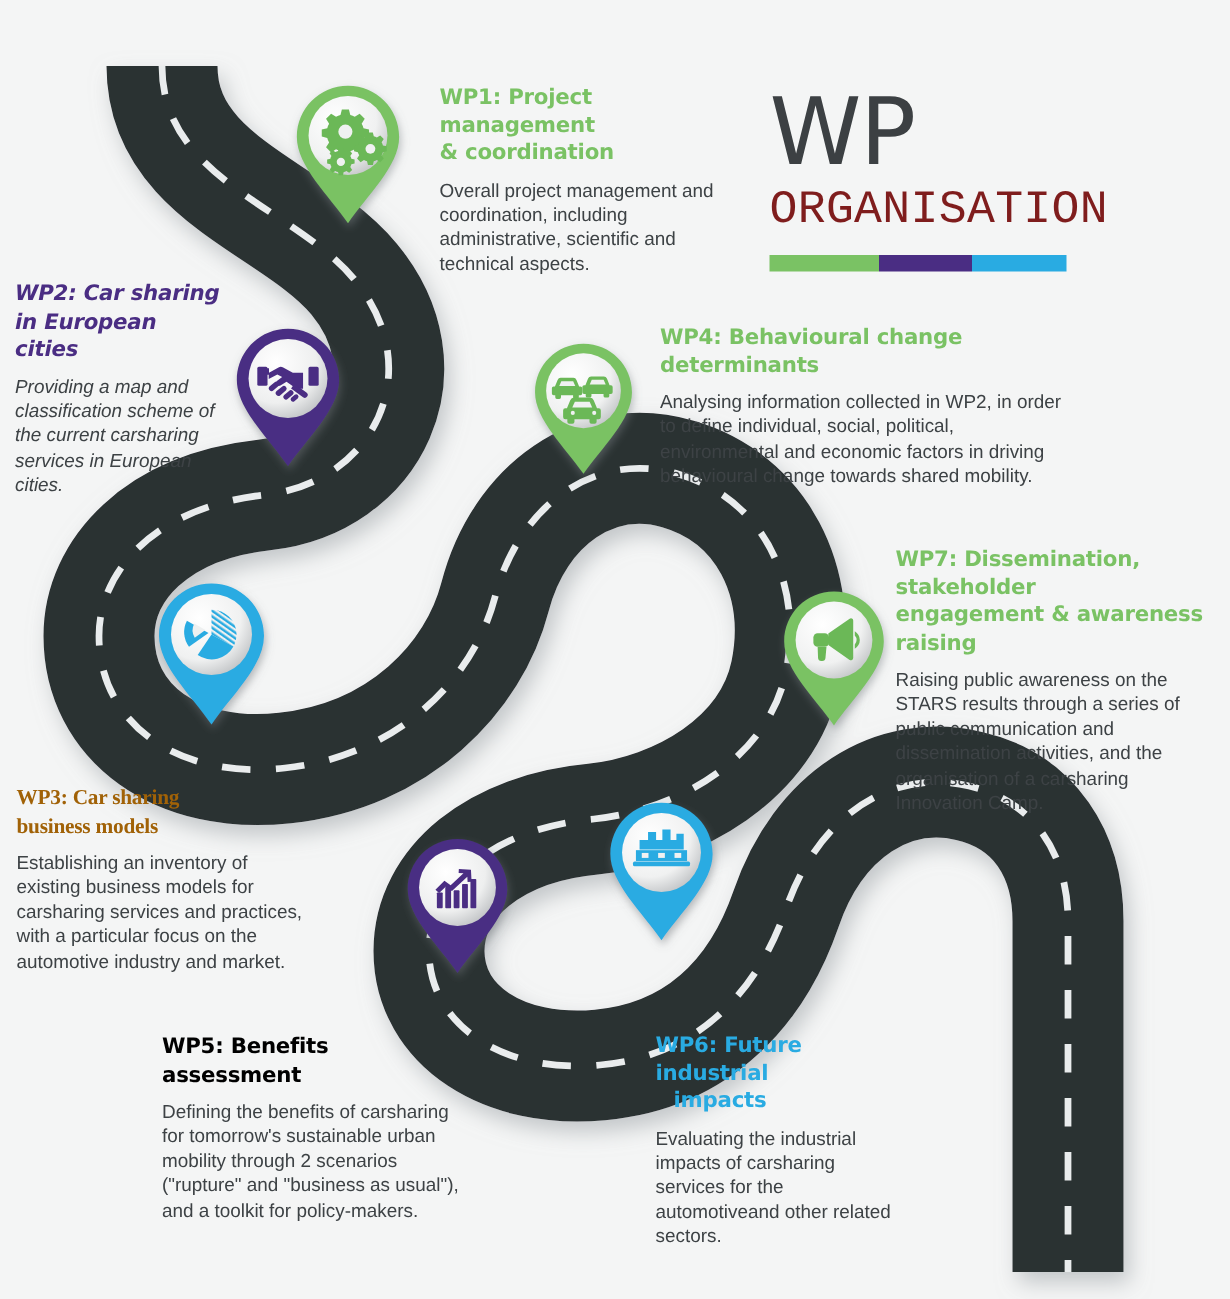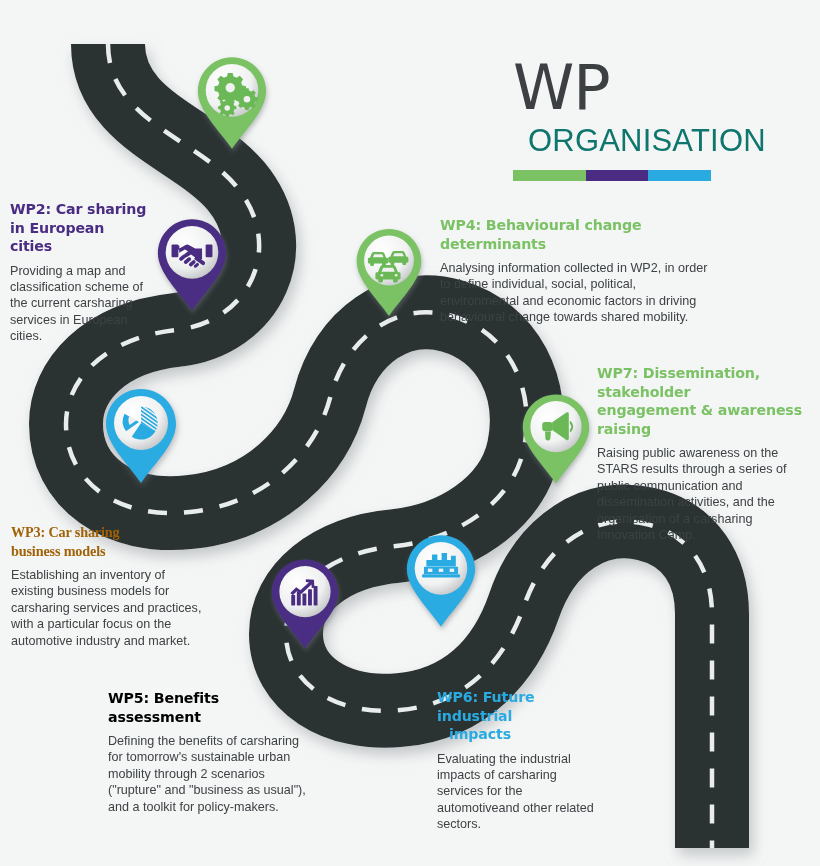--- a/index.html
+++ b/index.html
@@ -41,25 +41,24 @@
     font-weight: normal;
     color: #3c4043;
     letter-spacing: -1px;
     font-family: "DejaVu Sans", sans-serif;
     margin-top: 13px;
   }
   .title-org {
     font-size: 31px;
     line-height: 36px;
     font-weight: normal;
-    color: #0f766e;
+    color: #7f1d1d;
     letter-spacing: 0.2px;
     margin-top: 4px;
-    font-family: Liberation Sans, sans-serif;
-    margin-left: 15px;
+    font-family: Liberation Mono, monospace;
   }
   .title-bar {
     display: flex;
     width: 198px;
     height: 11px;
     margin-top: 11px;
   }
   .title-bar span { display: block; height: 100%; }
   .tb-green  { width: 37%; }
   .tb-purple { width: 31%; }
@@ -79,21 +78,21 @@
     font-family: "Liberation Sans", sans-serif;
     font-size: 12.6px;
     line-height: 16.4px;
     color: #3d4245;
   }
   .wp-head .l2 { display: block; padding-left: 12px; }
   .wp-head .l2-0 { display: block; padding-left: 0; }
 
   
   #wp1 { left: 293px; top: 56px;  width: 190px; }
-  #wp2 { left: 10px;  top: 200px; width: 140px; }
+  #wp2 { left: 10px;  top: 187px; width: 140px; font-style: italic; }
   #wp4 { left: 440px; top: 216px; width: 275px; }
   #wp7 { left: 597px; top: 334px; width: 215px; }
   #wp3 { left: 11px;  top: 523px; width: 200px; }
   #wp5 { left: 108px; top: 689px; width: 200px; }
   #wp6 { left: 437px; top: 688px; width: 160px; }
 
   
   .pin {
     position: absolute;
     width: 78px;
@@ -259,20 +258,27 @@
   <div class="title-block">
     <div class="title-wp">WP</div>
     <div class="title-org">ORGANISATION</div>
     <div class="title-bar">
       <span class="tb-green" style="background: rgb(122, 194, 100);"></span>
       <span class="tb-purple" style="background: rgb(74, 45, 131);"></span>
       <span class="tb-blue" style="background: rgb(41, 171, 226);"></span>
     </div>
   </div>
 
+  <div class="wp-block" id="wp1">
+    <div class="wp-head" style="color: rgb(122, 194, 100);">
+      <span class="l2-0">WP1: Project management</span>
+      <span class="l2-0">&amp; coordination</span>
+    </div>
+    <div class="wp-body">Overall project management and coordination, including administrative, scientific and technical aspects.</div>
+  </div>
 
   <div class="wp-block" id="wp2">
     <div class="wp-head" style="color: rgb(74, 45, 131);">
       <span class="l2-0">WP2: Car sharing</span>
       <span class="l2-0">in European cities</span>
     </div>
     <div class="wp-body">Providing a map and classification scheme of the current carsharing services in European cities.</div>
   </div>
 
   <div class="wp-block" id="wp4">

